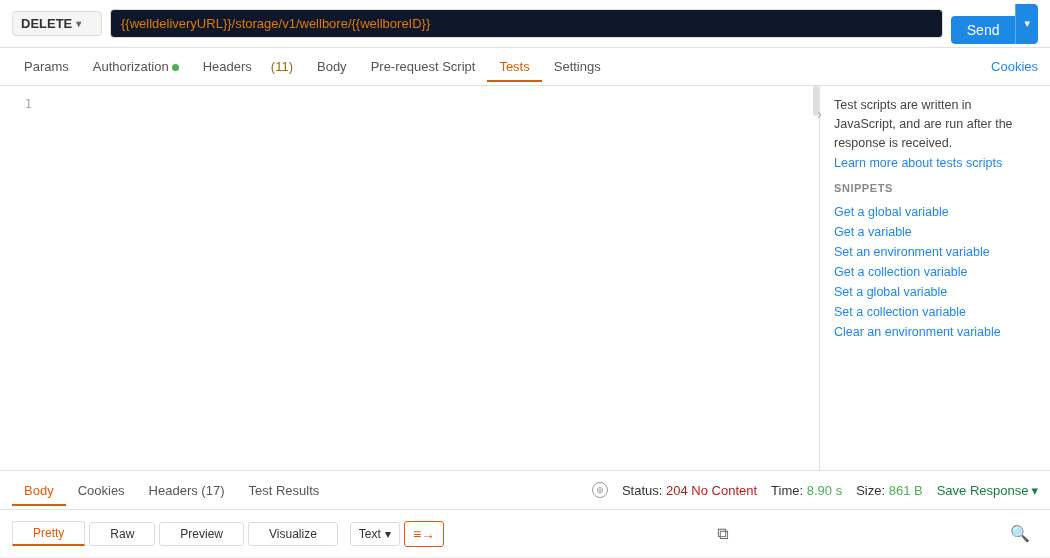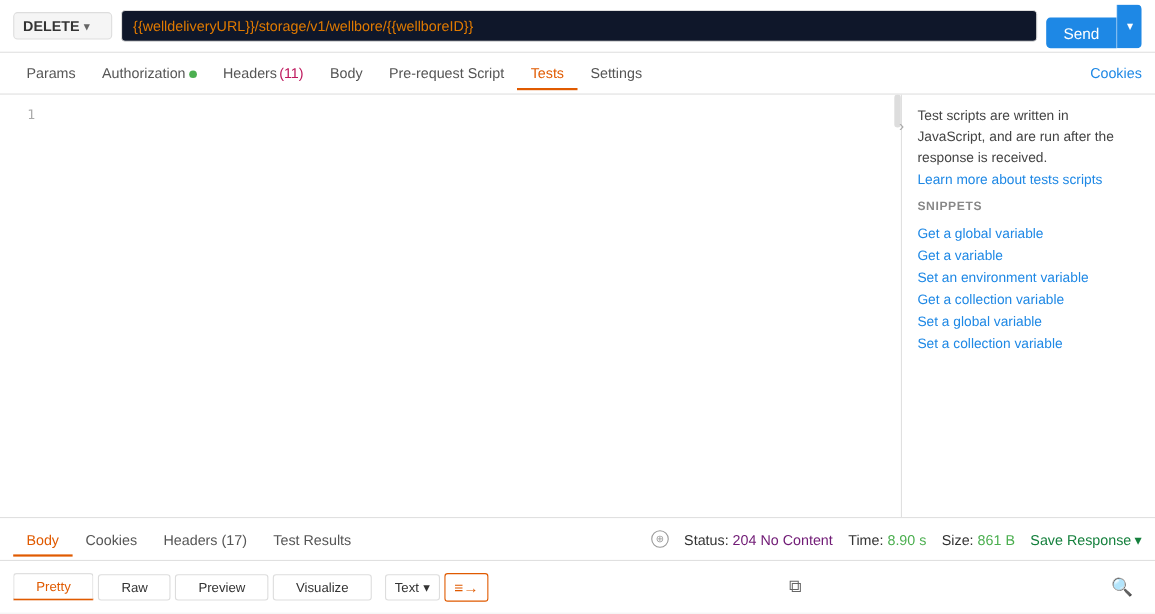--- a/index.html
+++ b/index.html
@@ -13,21 +13,21 @@
     .url-input { flex: 1; border: 1px solid #ddd; border-radius: 4px; padding: 6px 10px; font-size: 13px; color: #e07a00; background: #0f172a; outline: none; }
     .send-btn-main { padding: 6px 16px; background: #1e88e5; border: none; color: white; font-size: 14px; font-weight: 500; cursor: pointer; border-radius: 4px 0 0 4px; margin-top: 12px; }
     .send-btn-arrow { padding: 6px 8px; background: #1e88e5; border: none; color: white; cursor: pointer; border-left: 1px solid rgba(255,255,255,0.3); border-radius: 0 4px 4px 0; font-size: 11px; }
 
     
     .tabs-bar { display: flex; align-items: center; padding: 0 12px; border-bottom: 1px solid #e0e0e0; height: 38px; }
     .tab { padding: 8px 12px; cursor: pointer; color: #555; font-size: 13px; position: relative; white-space: nowrap; }
     .tab.active { color: #e05a00; }
     .tab.active::after { content: ''; position: absolute; bottom: 0; left: 0; right: 0; height: 2px; background: #e05a00; }
     .tab-dot { display: inline-block; width: 7px; height: 7px; border-radius: 50%; background: #4caf50; margin-left: 3px; vertical-align: middle; }
-    .tab-count { color: #be185d; margin-left: 2px; }
+    .tab-count { color: #a16207; margin-left: 19px; }
     .cookies-link { margin-left: auto; color: #1e88e5; cursor: pointer; font-size: 13px; }
 
     
     .main-area { display: flex; height: calc(558px - 48px - 38px - 40px - 48px); }
 
     
     .editor-area { flex: 1; border-right: 1px solid #e0e0e0; position: relative; overflow: hidden; }
     .editor-line-numbers { position: absolute; left: 0; top: 0; width: 40px; padding: 8px 0; color: #aaa; font-size: 12px; font-family: monospace; }
     .editor-line-num { height: 20px; line-height: 20px; text-align: right; padding-right: 8px; }
     .editor-content { position: absolute; left: 40px; top: 0; right: 0; bottom: 0; padding: 8px 4px; }
@@ -40,21 +40,21 @@
     .snippets-label { font-size: 11px; font-weight: 700; color: #888; letter-spacing: 0.05em; text-transform: uppercase; margin-bottom: 8px; }
     .snippet-item { color: #1e88e5; cursor: pointer; font-size: 12.5px; padding: 3px 0; }
 
     
     .response-header { display: flex; align-items: center; padding: 0 12px; border-top: 1px solid #e0e0e0; border-bottom: 1px solid #e0e0e0; height: 40px; background: #fff; }
     .response-tabs { display: flex; gap: 0; }
     .response-tab { padding: 8px 12px; cursor: pointer; color: #555; font-size: 13px; position: relative; }
     .response-tab.active { color: #e05a00; }
     .response-tab.active::after { content: ''; position: absolute; bottom: 0; left: 0; right: 0; height: 2px; background: #e05a00; }
     .response-meta { margin-left: auto; display: flex; align-items: center; gap: 14px; font-size: 13px; }
-    .status-ok { color: #701a75; font-weight: 500; }
+    .status-ok { color: #b91c1c; font-weight: 500; }
     .time-val { color: #4caf50; }
     .size-val { color: #4caf50; }
     .save-response { color: #15803d; cursor: pointer; font-size: 13px; display: flex; align-items: flex-start; gap: 3px; }
     .globe-icon { width: 16px; height: 16px; border-radius: 50%; border: 1.5px solid #999; display: inline-flex; align-items: center; justify-content: center; font-size: 9px; color: #999; }
 
     
     .response-toolbar { display: flex; align-items: center; padding: 6px 12px; border-bottom: 1px solid #f0f0f0; gap: 4px; height: 48px; }
     .format-btn { padding: 4px 20px; border: 1px solid #ddd; border-radius: 3px; background: #fff; cursor: pointer; font-size: 12px; color: #333; }
     .format-btn.active { background: #fff; border-bottom: 2px solid #e05a00; border-radius: 3px 3px 0 0; color: #e05a00; font-weight: 500; }
     .text-dropdown { display: flex; align-items: center; border: 1px solid #ddd; border-radius: 3px; padding: 4px 8px; gap: 4px; cursor: pointer; font-size: 12px; margin-left: 8px; }
@@ -116,20 +116,21 @@
     <div style="position:absolute; right:228px; top:106px; color:#aaa; cursor:pointer; font-size:14px;">›</div>
     <p class="snippets-desc">Test scripts are written in JavaScript, and are run after the response is received.</p>
     <a class="snippets-link">Learn more about tests scripts</a>
     <div class="snippets-label">SNIPPETS</div>
     <div class="snippet-item">Get a global variable</div>
     <div class="snippet-item">Get a variable</div>
     <div class="snippet-item">Set an environment variable</div>
     <div class="snippet-item">Get a collection variable</div>
     <div class="snippet-item">Set a global variable</div>
     <div class="snippet-item">Set a collection variable</div>
+    <div class="snippet-item">Clear an environment variable</div>
   </div>
 </div>
 
 <div class="response-header">
   <div class="response-tabs">
     <div class="response-tab active">
       <span>Body</span>
     </div>
     <div class="response-tab">
       <span>Cookies</span>

